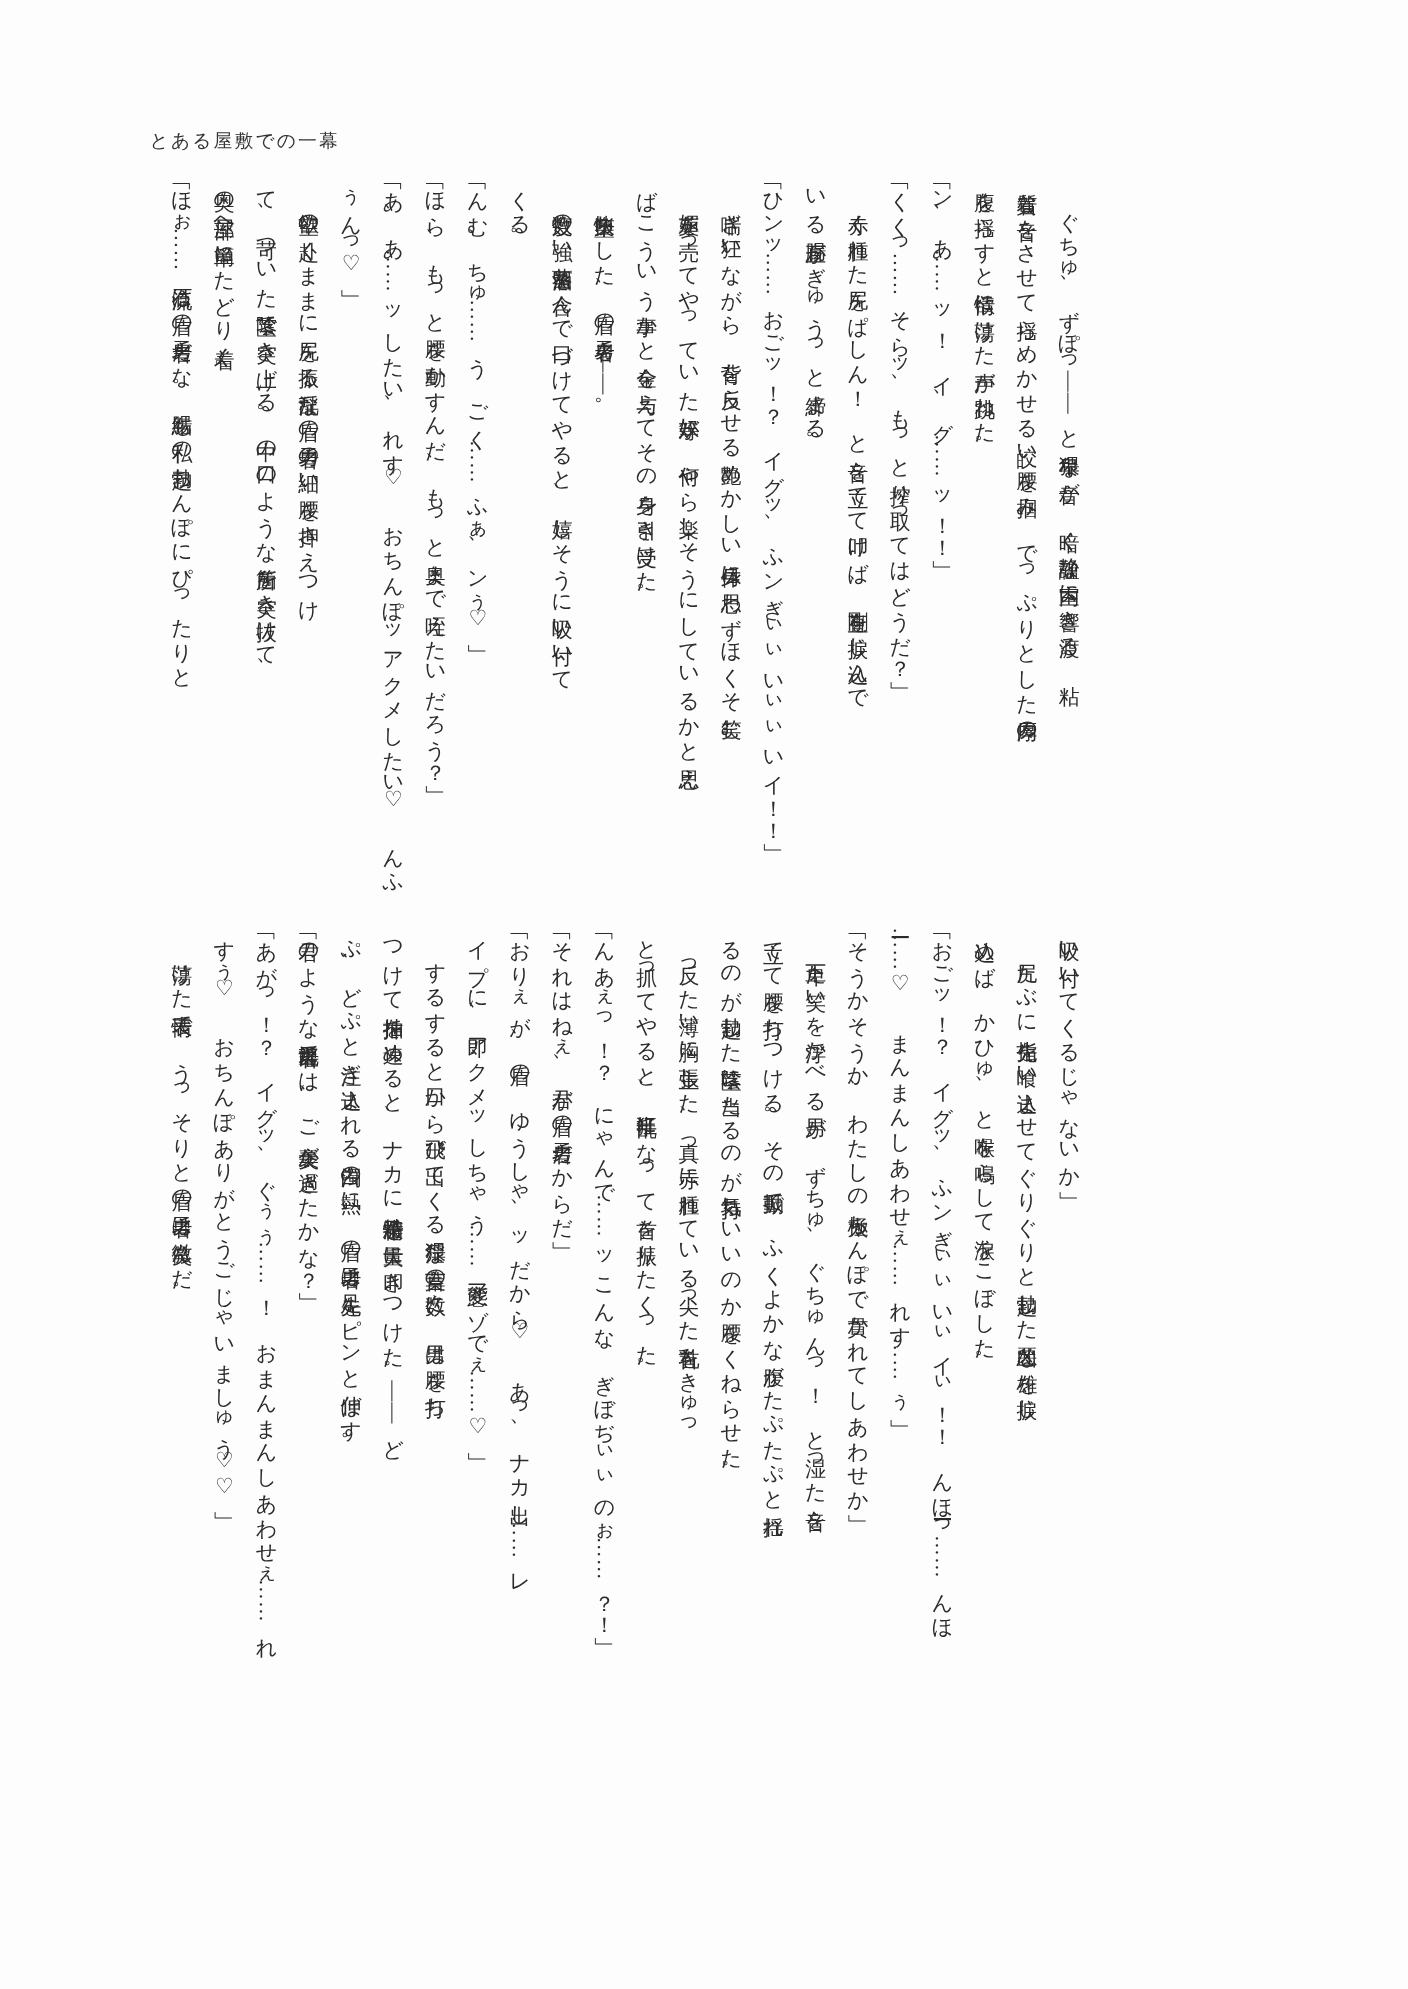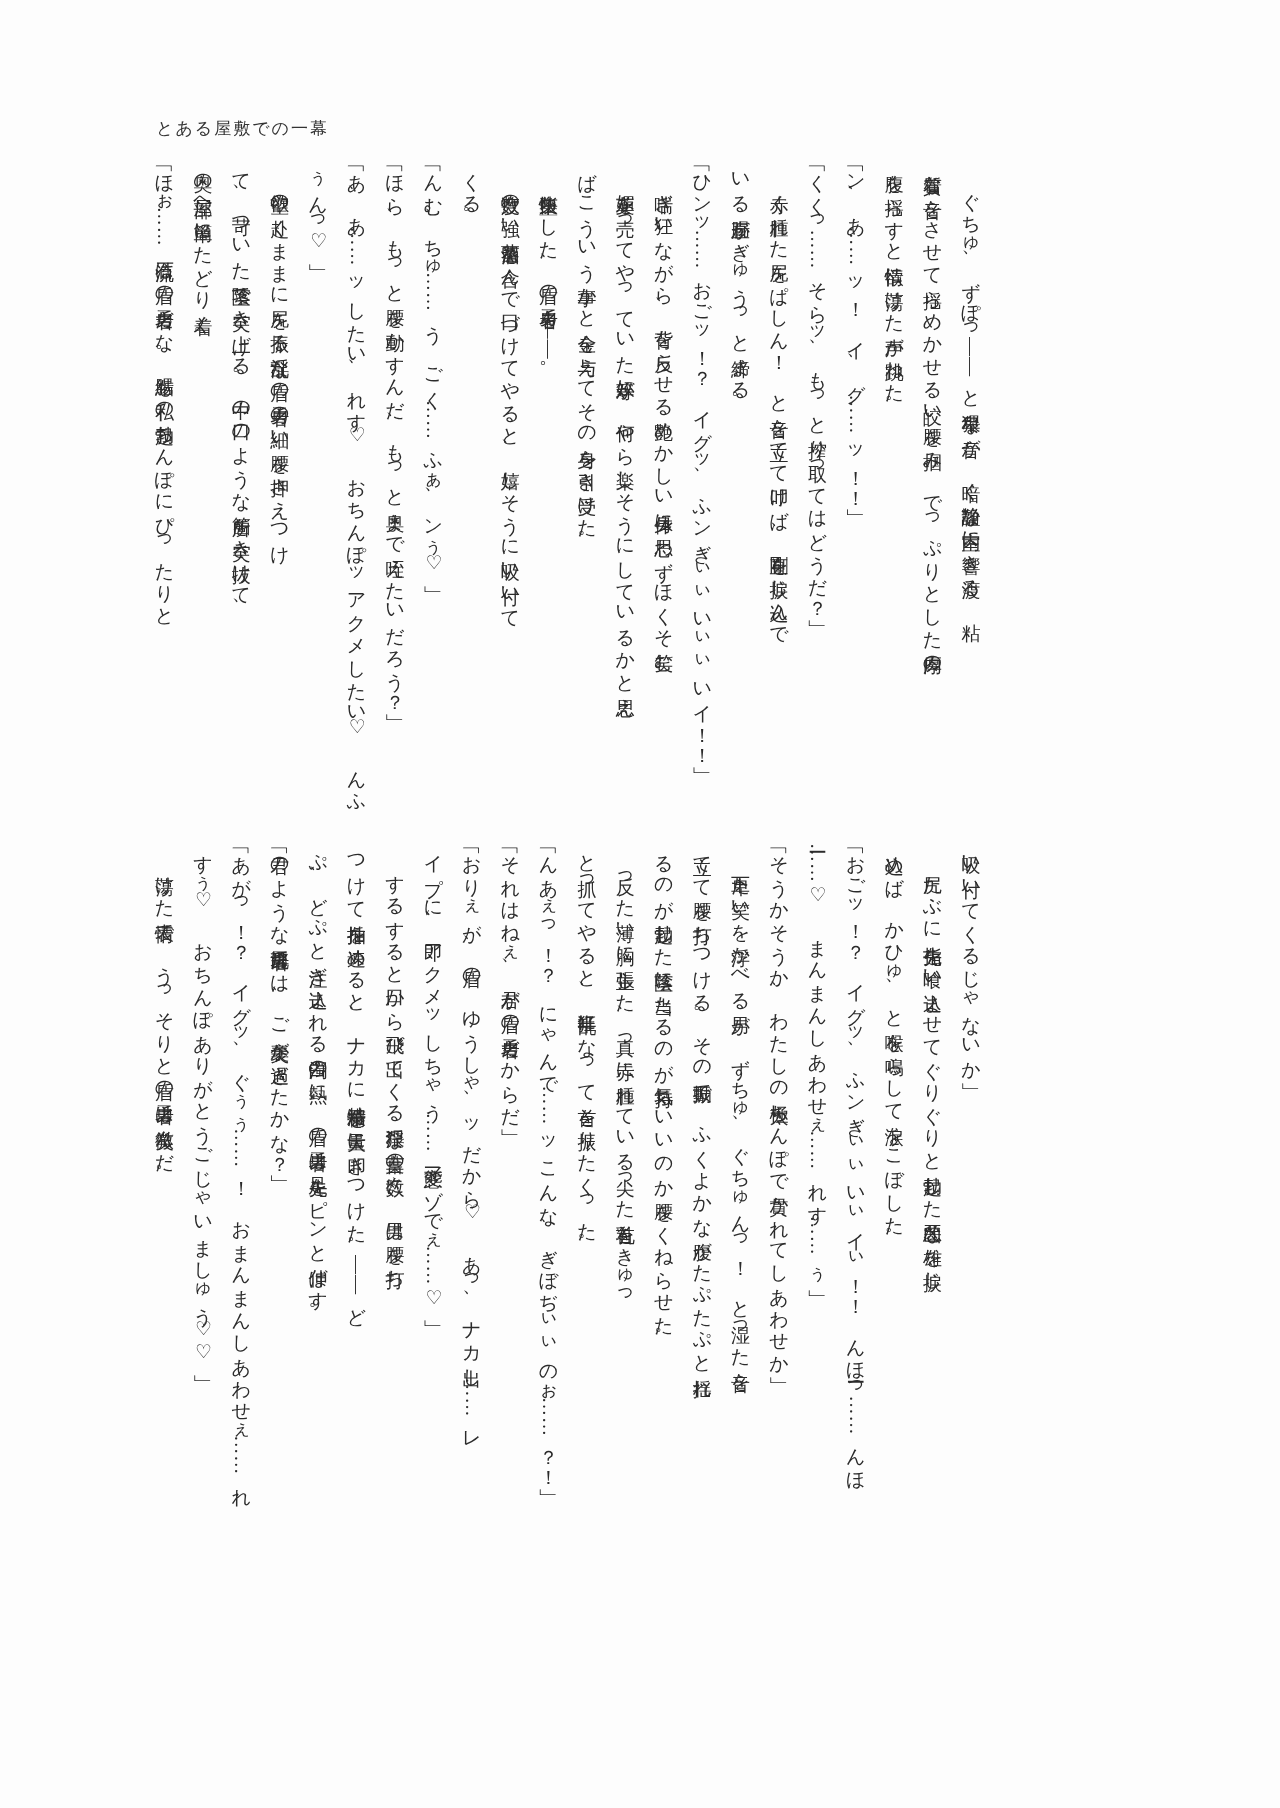--- a/index.html
+++ b/index.html
@@ -14,21 +14,20 @@
     overflow: hidden;
   }
   .page-header {
     position: absolute;
     top: 117px;
     left: 136px;
     font-size: 17px;
     letter-spacing: 2px;
     color: #333333;
     white-space: nowrap;
-    margin-left: 20px;
   }
   .vblock {
     position: absolute;
     right: 290px;
     writing-mode: vertical-rl;
     text-orientation: mixed;
     font-size: 19px;
     letter-spacing: 1px;
     color: #2b2b2b;
   }

